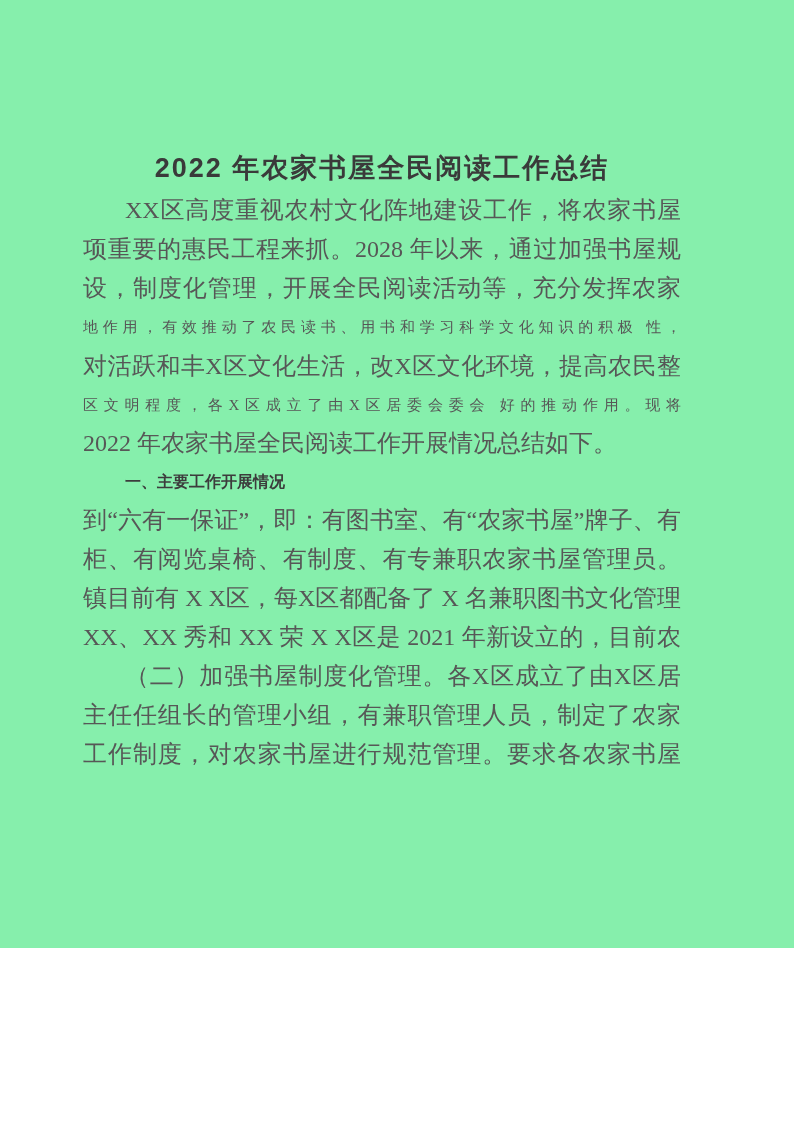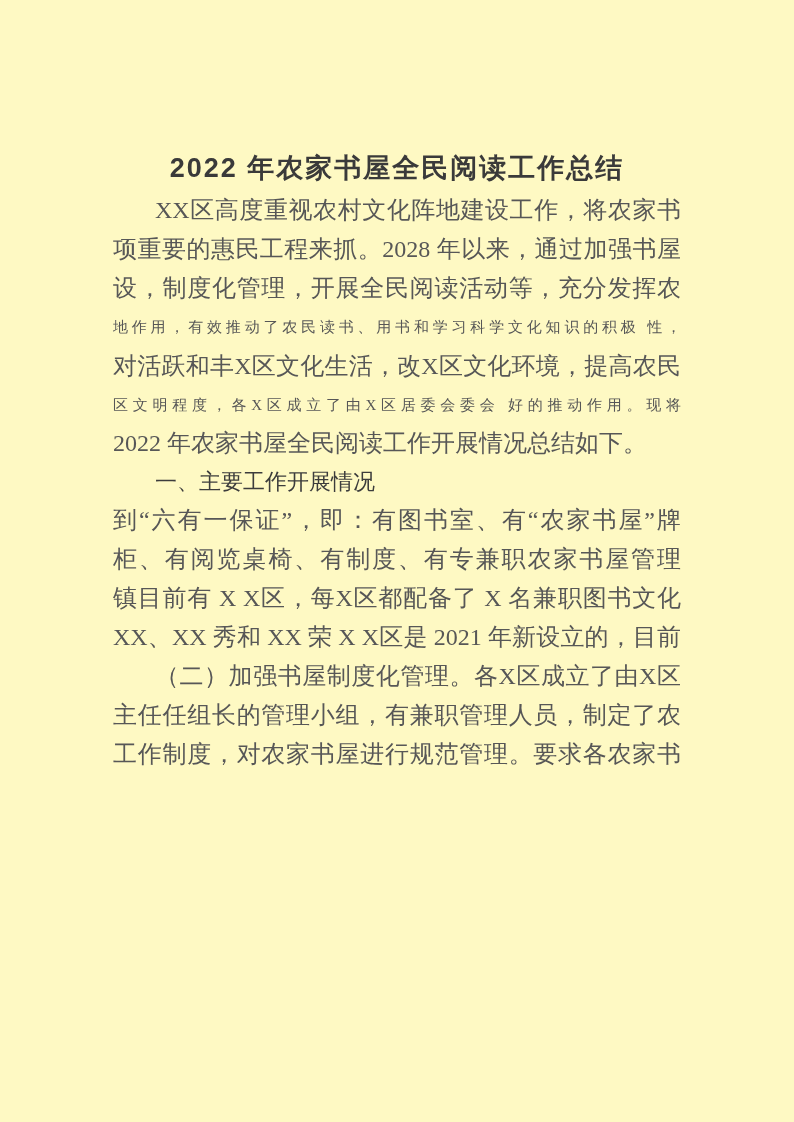--- a/index.html
+++ b/index.html
@@ -6,23 +6,23 @@
   html, body { background: #ffffff; }
   body {
     width: 794px;
     height: 1122px;
     overflow: hidden;
     font-family: "Liberation Serif", serif;
   }
   .page {
     position: relative;
     width: 794px;
-    height: 1122px;
-    background: #fef9c3;
-    padding: 147px 113px 0 113px;
+    height: 948px;
+    background: #86efac;
+    padding: 147px 113px 0 83px;
     overflow: hidden;
   }
   .doc-title {
     font-family: "Liberation Sans", sans-serif;
     font-weight: 700;
     font-size: 27px;
     line-height: 42px;
     letter-spacing: 2px;
     text-align: center;
     color: #3a3a3a;
@@ -35,22 +35,22 @@
     text-align: justify;
     text-align-last: justify;
     overflow: hidden;
     max-height: 39px;
   }
   .line.first { padding-left: 42px; }
   .line.end { text-align: right; text-align-last: left; }
   .line.tight { font-size: 15px; }
   .sec-heading {
     font-family: "Liberation Sans", sans-serif;
-    font-weight: 400;
-    font-size: 22px;
+    font-weight: 700;
+    font-size: 16px;
     line-height: 38.5px;
     color: #3c3c3c;
     padding-left: 42px;
     text-align: left;
   }
 </style>
 </head>
 <body>
 
 <div class="page">

